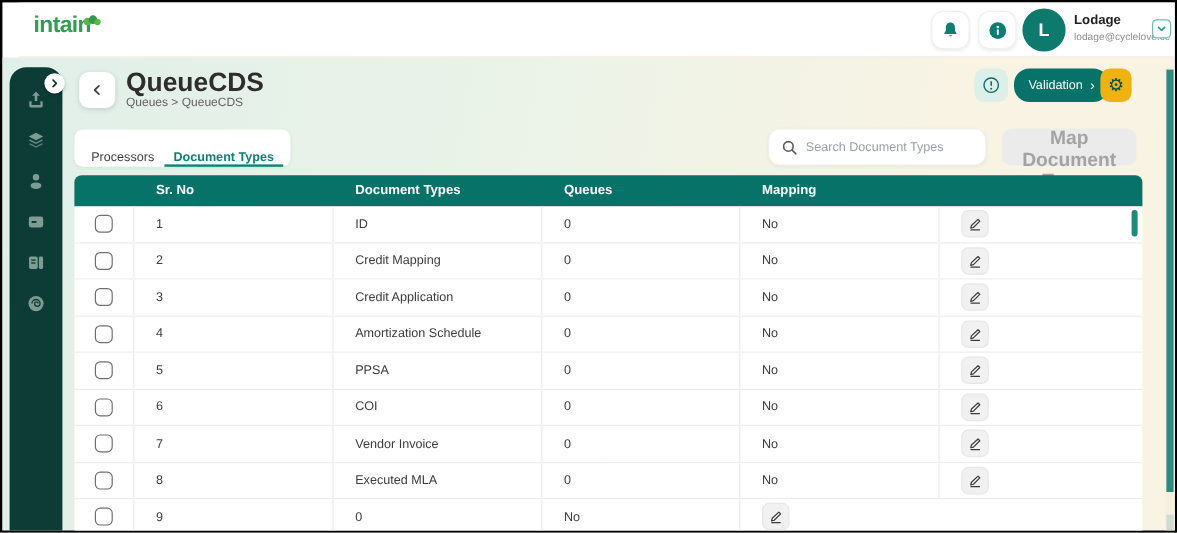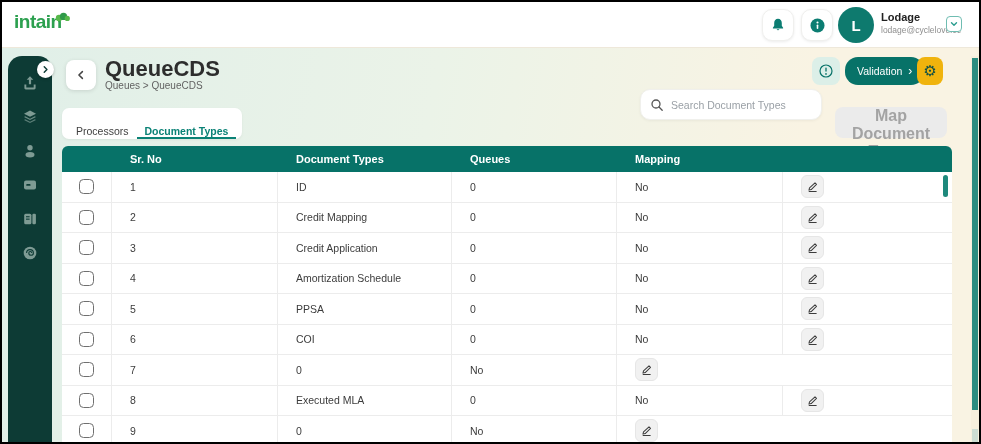--- a/index.html
+++ b/index.html
@@ -1,20 +1,20 @@
 <!DOCTYPE html>
 <html><head>
 <meta charset="utf-8">
 <style>
   * { margin:0; padding:0; box-sizing:border-box; }
   body { font-family:"Liberation Sans","DejaVu Sans",sans-serif; background:#fff; }
   .frame { position:relative; width:981px; height:444px; border:2px solid #000; overflow:hidden; background:#fff; }
 
   
-  .topbar { position:absolute; top:0; left:0; right:0; height:46px; background:#fff; border-bottom:1px solid #eee8da; z-index:5;padding-left:28px; }
+  .topbar { position:absolute; top:0; left:14px; right:0; height:46px; background:#fff; border-bottom:1px solid #eee8da; z-index:5;padding-left:28px; }
   .logo { position:absolute; left:12px; top:9px; font-size:19px; font-weight:800; letter-spacing:-0.5px; color:#2ca04f; }
   .logo-blob { position:absolute; left:40px; top:1px; }
   .iconbtn { position:absolute; width:32px; height:32px; background:#fff; border:1px solid #f0f0ee; border-radius:10px; box-shadow:0 1px 3px rgba(0,0,0,.08); display:flex; align-items:center; justify-content:center; cursor:pointer; }
   .bell-btn { left:760px; top:7px; }
   .info-btn { left:799px; top:7px; }
   .avatar { position:absolute; left:836px; top:5px; width:36px; height:36px; border-radius:50%; background:#0e7a6e; color:#fff; font-size:15px; font-weight:700; display:flex; align-items:center; justify-content:center; }
   .user-name { position:absolute; left:879px; top:9px; font-size:11px; font-weight:700; color:#222; }
   .user-email { position:absolute; left:879px; top:23px; font-size:8.5px; color:#8e8e8e; }
   .user-menu-btn { position:absolute; left:944px; top:14px; width:16px; height:16px; border:1.3px solid #6fbdb2; border-radius:4px; display:flex; align-items:center; justify-content:center; cursor:pointer; background:#fff; }
 
@@ -34,21 +34,21 @@
   .validation-btn { position:absolute; left:843px; top:9px; height:27px; padding:14px 12px; background:#077268; color:#fff; border:none; border-radius:13px; font-size:10.5px; display:flex; align-items:center; gap:6px; cursor:pointer; font-family:inherit; }
   .validation-btn .chev { font-size:12px; line-height:1; }
   .gear-btn { position:absolute; left:915px; top:9px; width:26px; height:28px; background:#f0b30d; border:none; border-radius:8px; color:#0d4f46; font-size:15px; display:flex; align-items:center; justify-content:center; cursor:pointer; }
 
   
   .tabs { position:absolute; left:60px; top:60px; height:31px; background:#fff; border-radius:7px; display:inline-flex; align-items:flex-end; padding:0 6px; box-shadow:0 1px 3px rgba(0,0,0,.05); }
   .tab { display:flex; align-items:center; padding:0 8px; font-size:10.5px; color:#3f3f3f; border-bottom:2.5px solid transparent; cursor:pointer; }
   .tab.active { color:#0b8276; font-weight:700; border-bottom-color:#0b8276; }
 
   
-  .searchbox { position:absolute; left:638px; top:41px; width:182px; height:31px; background:#fff; border:1px solid #f0f0ec; border-radius:10px; box-shadow:0 1px 3px rgba(0,0,0,.05); display:flex; align-items:center; padding:0 9px; gap:7px; }
+  .searchbox { position:absolute; left:638px; top:59px; width:182px; height:31px; background:#fff; border:1px solid #f0f0ec; border-radius:10px; box-shadow:0 1px 3px rgba(0,0,0,.05); display:flex; align-items:center; padding:0 9px; gap:7px;justify-content:center; }
   .searchbox input { border:none; outline:none; background:transparent; font-size:10.5px; color:#444; width:140px; font-family:inherit; }
   .searchbox input::placeholder { color:#9aa0a6; }
   .map-btn { position:absolute; left:833px; top:59px; width:112px; height:31px; background:#ebebeb; color:#a3a3a3; border:none; border-radius:8px; font-size:16px; font-weight:700; cursor:default; font-family:inherit; }
 
   
   .table { position:absolute; left:60px; top:98px; width:890px; }
   .thead, .trow { display:grid; grid-template-columns:50px 166px 174px 165px 166px 1fr; }
   .thead { height:26px; background:#077268; border-radius:6px 6px 0 0; }
   .th { display:flex; align-items:center; padding-left:18px; color:#fff; font-size:11px; font-weight:700; }
   .trow { height:30.5px; background:#fff; border-bottom:1px solid #ececec; }
@@ -295,20 +295,21 @@
         </svg>
       </button>
     </div>
   </div>
 
   <div class="trow">
     <div class="td td-check">
       <span class="checkbox"></span>
     </div>
     <div class="td">7</div>
+    <div class="td">Vendor Invoice</div>
     <div class="td">0</div>
     <div class="td">No</div>
     <div class="td">
       <button class="edit-btn">
         <svg width="13" height="13" viewBox="0 0 14 14">
           <path d="M9.7 3 11.3 4.6 5.6 10.3 3.2 10.9 3.8 8.5z" fill="none" stroke="#3c3c3c" stroke-width="1.1" stroke-linejoin="round"></path>
           <path d="M3.4 12.5h7.6" stroke="#3c3c3c" stroke-width="1.1" stroke-linecap="round"></path>
         </svg>
       </button>
     </div>

